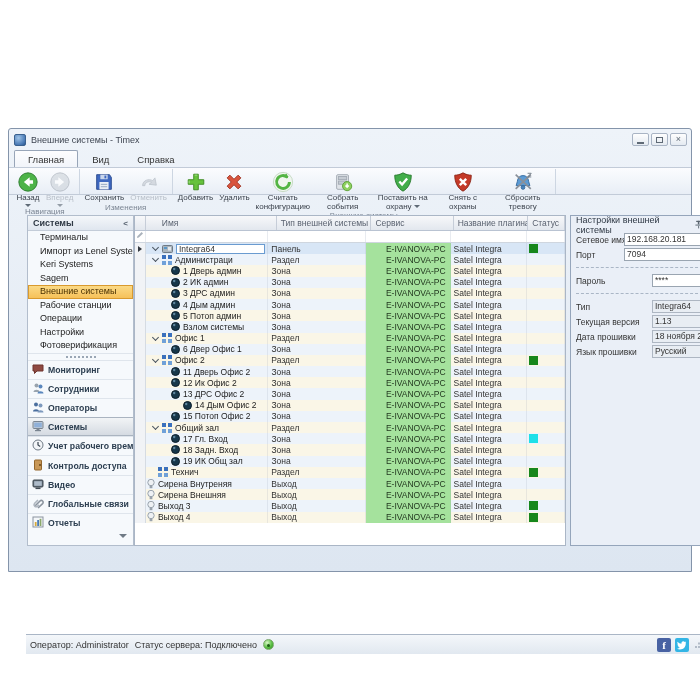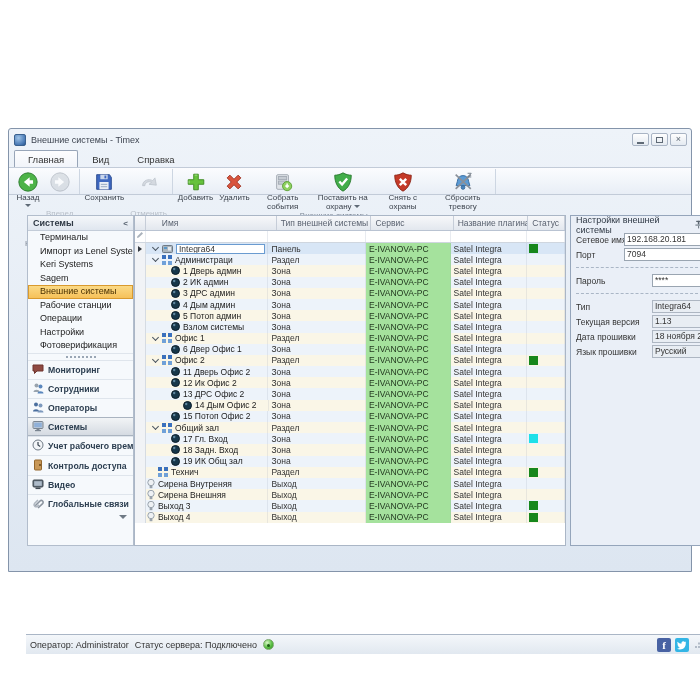--- a/index.html
+++ b/index.html
@@ -23,21 +23,21 @@
   .tab.active { background:linear-gradient(#fdfdfe,#f2f5fa); border-color:#98a5b8; border-radius:2px 2px 0 0; }
   
   .ribbon { height:28px; background:linear-gradient(#fbfcfe,#e8eef6); border-top:1px solid #c2cbd8;
             border-bottom:1px solid #c2cbd8; display:flex; align-items:stretch; padding:1px 2px 0 2px; }
   .tb-group { display:flex; flex-direction:column; border-right:1px solid #cdd6e2; padding:0 2px; }
   .tb-buttons { display:flex; flex:1; align-items:flex-start; }
   .tb-grouplabel { font-size:8px; color:#7c8694; text-align:center; height:10px; line-height:9px; }
   .tb-btn { display:flex; flex-direction:column; align-items:center; padding:2px 3px 0; max-width:60px; min-width:30px;
             text-align:center; font-size:8px; line-height:8.5px; color:#3c434d; border-radius:2px; }
   .tb-btn svg { display:block; }
-  .tb-btn.disabled { opacity:.62; color:#98a0ab;gap:16px; }
+  .tb-btn.disabled { opacity:.62; color:#98a0ab; }
   .tb-lbl { margin-top:1px; }
   .ddarrow { display:inline-block; width:0; height:0; border-left:3px solid transparent; border-right:3px solid transparent;
              border-top:3px solid #5f6a76; margin-left:2px; vertical-align:middle; }
   .ddarrow.below { display:block; margin:1px auto 0; }
   
   .main { position:absolute; left:17px; top:86px; width:682px; height:385px; }
   
   .sidebar { position:absolute; left:1px; top:0; width:107px; height:331px; background:#f6f9fc;
              border:1px solid #b2bdcc; display:flex; flex-direction:column; }
   .sb-header { height:15px; background:linear-gradient(#f4f7fa,#dfe6ef); border-bottom:1px solid #c3ccd8;
@@ -59,21 +59,21 @@
   .th { font-size:8.5px; color:#5a6270; padding:2px 0 0 4px; border-right:1px solid #c6cdd8; white-space:nowrap; overflow:hidden; }
   .frow { display:flex; height:12px; border-bottom:1px solid #cfd6df; background:#fff; }
   .fcell { border-right:1px solid #e8ebf0; height:100%; }
   .trow { display:flex; height:11.2px; align-items:center; font-size:8.5px; }
   .trow.zb { background:#edf3fa; }
   .trow.zc { background:#faf6e7; }
   .trow.sel { background:#d8e6f6; }
   .cell { height:100%; display:flex; align-items:center; overflow:hidden; border-right:1px solid rgba(150,160,175,.18); }
   .ind { background:#f1f3f6; border-right:1px solid #d5dbe2; justify-content:center; }
   .rowarrow { width:0; height:0; border-left:4px solid #33383f; border-top:3px solid transparent; border-bottom:3px solid transparent; }
-  .svc { background:#a5e29d; padding-left:3px; color:#22381f; }
+  .svc { background:#a5e29d; padding-left:20px; color:#22381f; }
   .pad3 { padding-left:3px; }
   .expander { display:inline-block; width:5px; height:5px; border-left:1.2px solid #4a5560; border-bottom:1.2px solid #4a5560;
               transform:rotate(-45deg); margin:0 4px 2px 1px; flex:0 0 auto; }
   .exp-spacer { display:inline-block; width:10px; flex:0 0 auto; }
   .treeicon { display:inline-flex; margin-right:3px; flex:0 0 auto; }
   .rowname { white-space:nowrap; overflow:hidden; color:#1c1c1c; }
   .editbox { flex:1; background:#fff; border:1px solid #6a9bd0; height:10px; line-height:9px; padding:0 2px; margin-right:2px;
              white-space:nowrap; overflow:hidden; }
   .stsq { width:9px; height:9px; margin-left:2px; flex:0 0 auto; }
   
@@ -188,20 +188,30 @@
             <span>
               <svg width="22" height="22" viewBox="0 0 24 24">
                 <path d="M4.5,7.5 L7.5,4.5 L12,9 L16.5,4.5 L19.5,7.5 L15,12 L19.5,16.5 L16.5,19.5 L12,15 L7.5,19.5 L4.5,16.5 L9,12 Z" fill="#d9543d" stroke="#9e3322"></path>
               </svg>
             </span>
             <div class="tb-lbl">Удалить</div>
           </div>
           <div class="tb-btn">
             <span>
               <svg width="22" height="22" viewBox="0 0 24 24">
+                <circle cx="12" cy="12" r="10.5" fill="#f0f6ef" stroke="#c3d8c1"></circle>
+                <path d="M19,12 a7,7 0 1,1 -2.05,-4.95" fill="none" stroke="#54b544" stroke-width="3.2"></path>
+                <path d="M16,2.6 l1.6,5.4 l-6,-1.4 Z" fill="#54b544"></path>
+              </svg>
+            </span>
+            <div class="tb-lbl">Считать конфигурацию</div>
+          </div>
+          <div class="tb-btn">
+            <span>
+              <svg width="22" height="22" viewBox="0 0 24 24">
                 <rect x="5" y="4" width="13" height="16" rx="1.5" fill="#dfe3e8" stroke="#a3abb4"></rect>
                 <rect x="7" y="6" width="9" height="3.4" fill="#c6ccd3" stroke="#a3abb4"></rect>
                 <rect x="7" y="11" width="9" height="3.4" fill="#c6ccd3" stroke="#a3abb4"></rect>
                 <circle cx="16.5" cy="16.5" r="5" fill="#8ed060" stroke="#59a031"></circle>
                 <path d="M16.5,13.5 v4 M14.7,15.7 l1.8,2 l1.8,-2" fill="none" stroke="#fff" stroke-width="1.6"></path>
               </svg>
             </span>
             <div class="tb-lbl">Собрать события</div>
           </div>
           <div class="tb-btn">
@@ -313,20 +323,29 @@
                 <rect x="3.5" y="9.5" width="5" height="1.6" fill="#414a53"></rect>
               </svg></span>
             <span>Видео</span>
           </div>
           <div class="nav-btn">
             <span><svg width="12" height="12">
                 <path d="M3,9 L8,4 a1.8,1.8 0 0,1 2.6,2.6 L6,11" fill="none" stroke="#8a939e" stroke-width="1.6"></path>
                 <path d="M6,3 L2.5,6.5 a2,2 0 0,0 2.8,2.8 L7,8" fill="none" stroke="#aeb6bf" stroke-width="1.6"></path>
               </svg></span>
             <span>Глобальные связи</span>
+          </div>
+          <div class="nav-btn">
+            <span><svg width="12" height="12">
+                <rect x="1" y="1" width="10" height="10" fill="#f4f7fa" stroke="#8a939e"></rect>
+                <rect x="2.8" y="6" width="1.8" height="4" fill="#d6a93a"></rect>
+                <rect x="5.2" y="4" width="1.8" height="6" fill="#4a7ab5"></rect>
+                <rect x="7.6" y="2.8" width="1.8" height="7.2" fill="#8aa86a"></rect>
+              </svg></span>
+            <span>Отчеты</span>
           </div>
         </div>
       <div class="nav-chevron"></div>
     </div>
 
     <div class="tablewrap">
       <div class="thead" id="thead">
           <div class="th" style="width: 11px;"></div>
           <div class="th" style="width: 123px; margin-left: 12px;">Имя</div>
           <div class="th" style="width: 98px;">Тип внешней системы</div>

